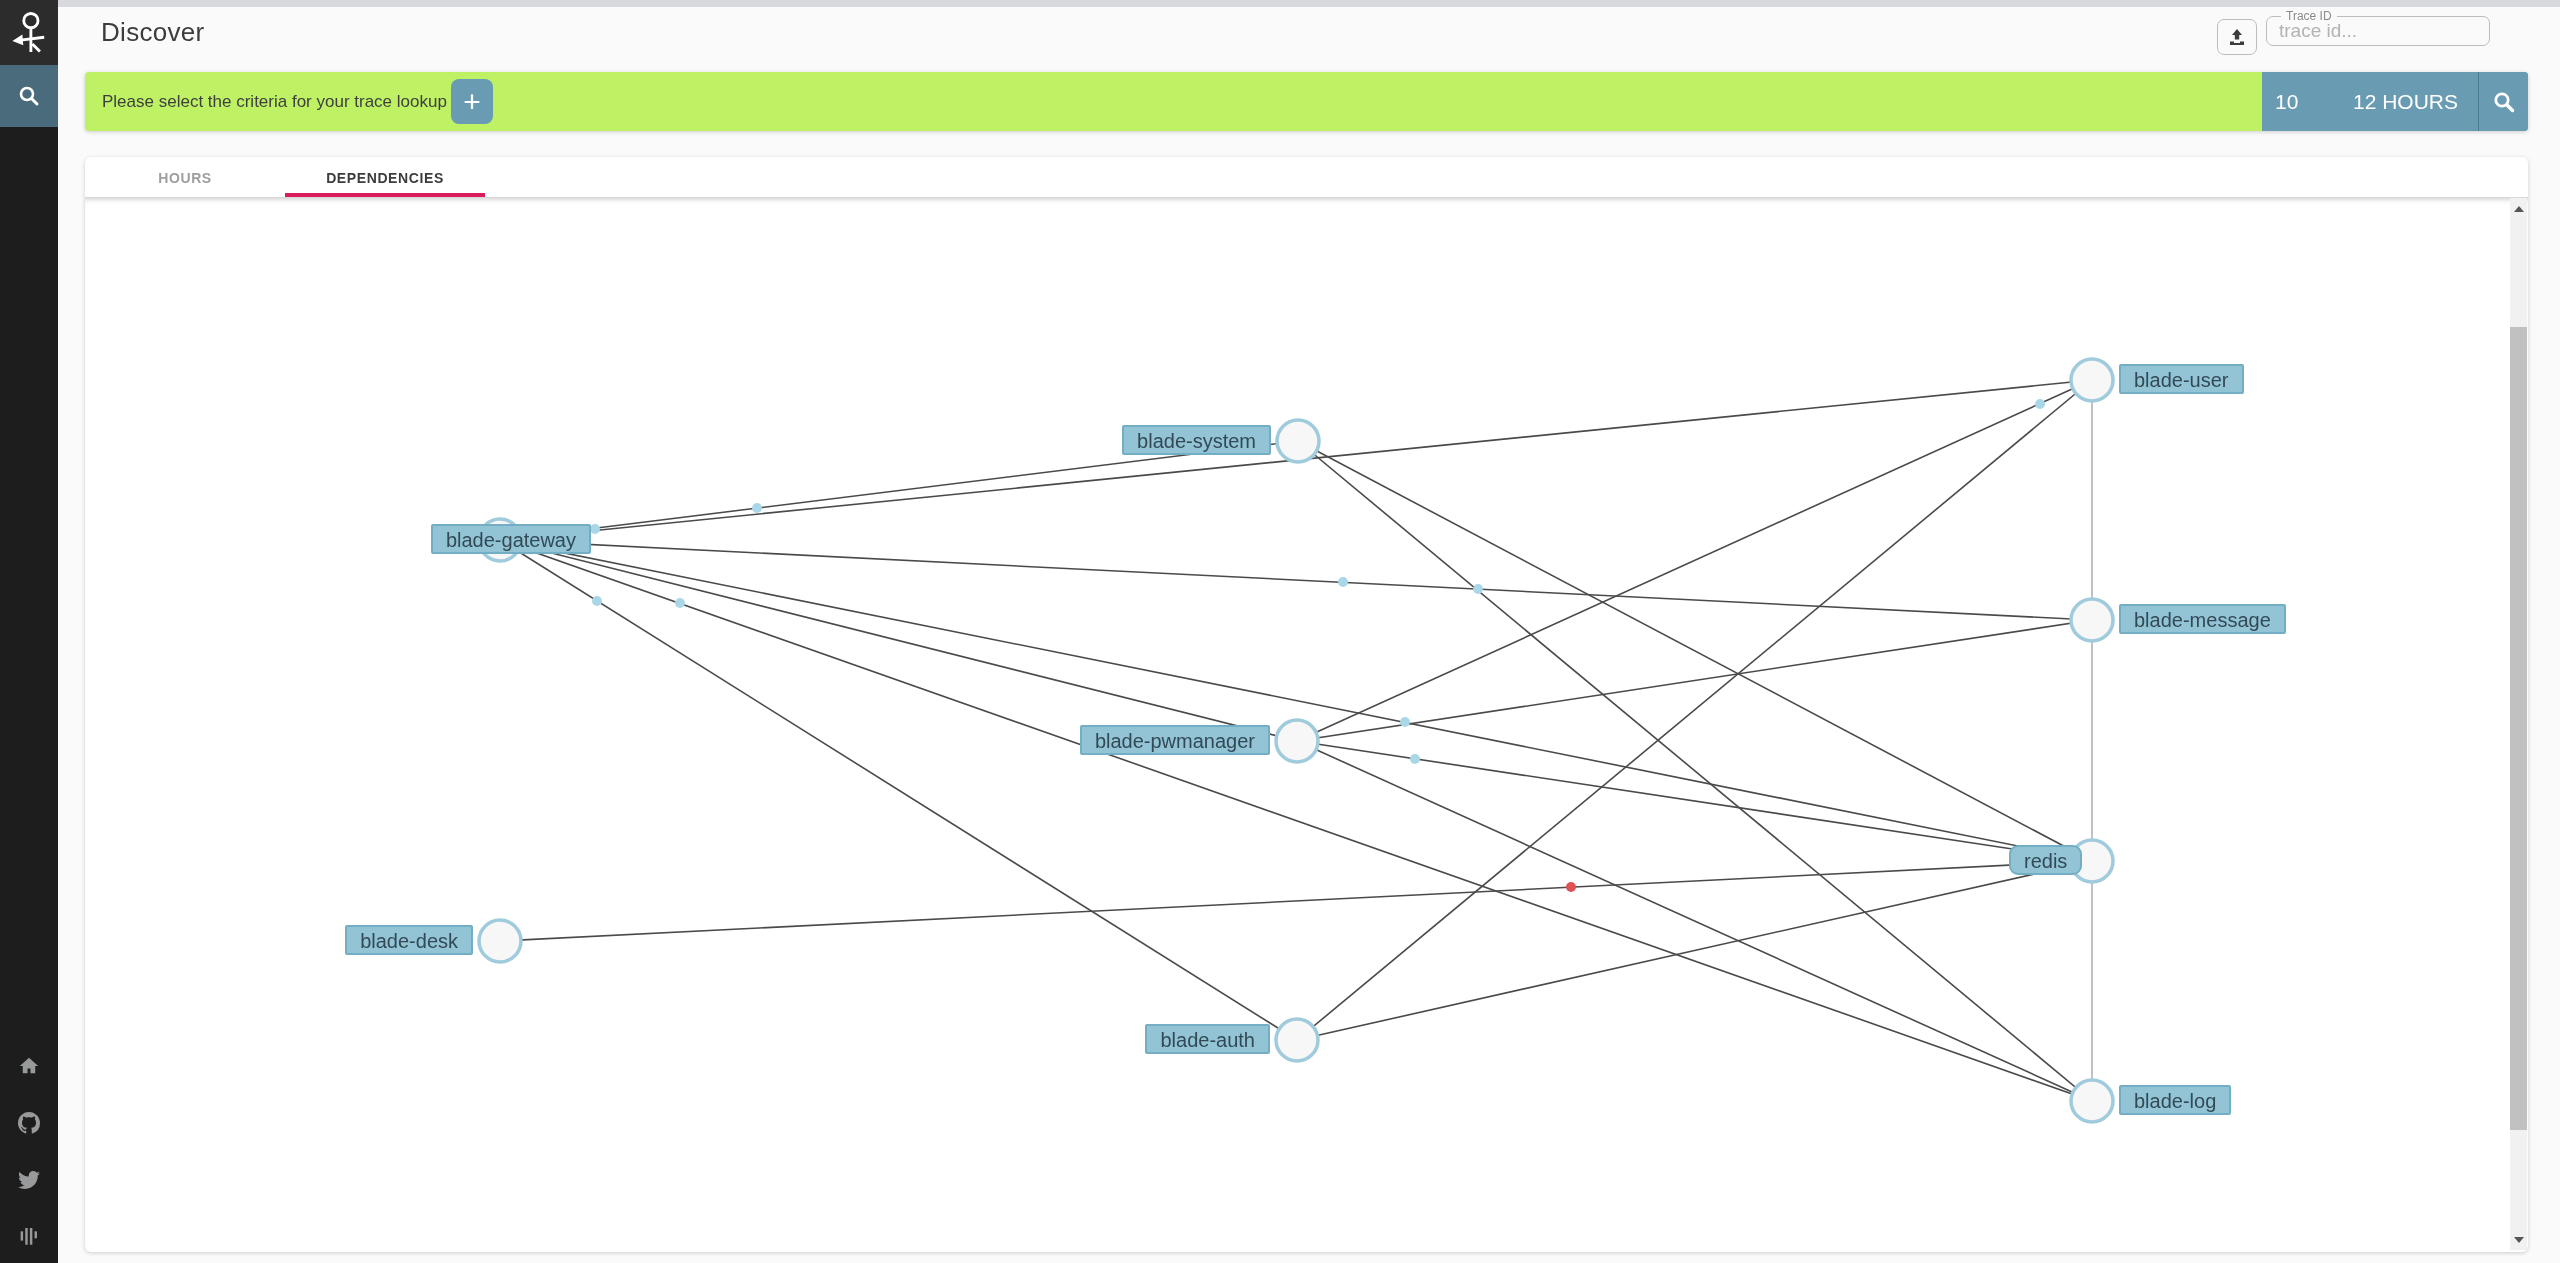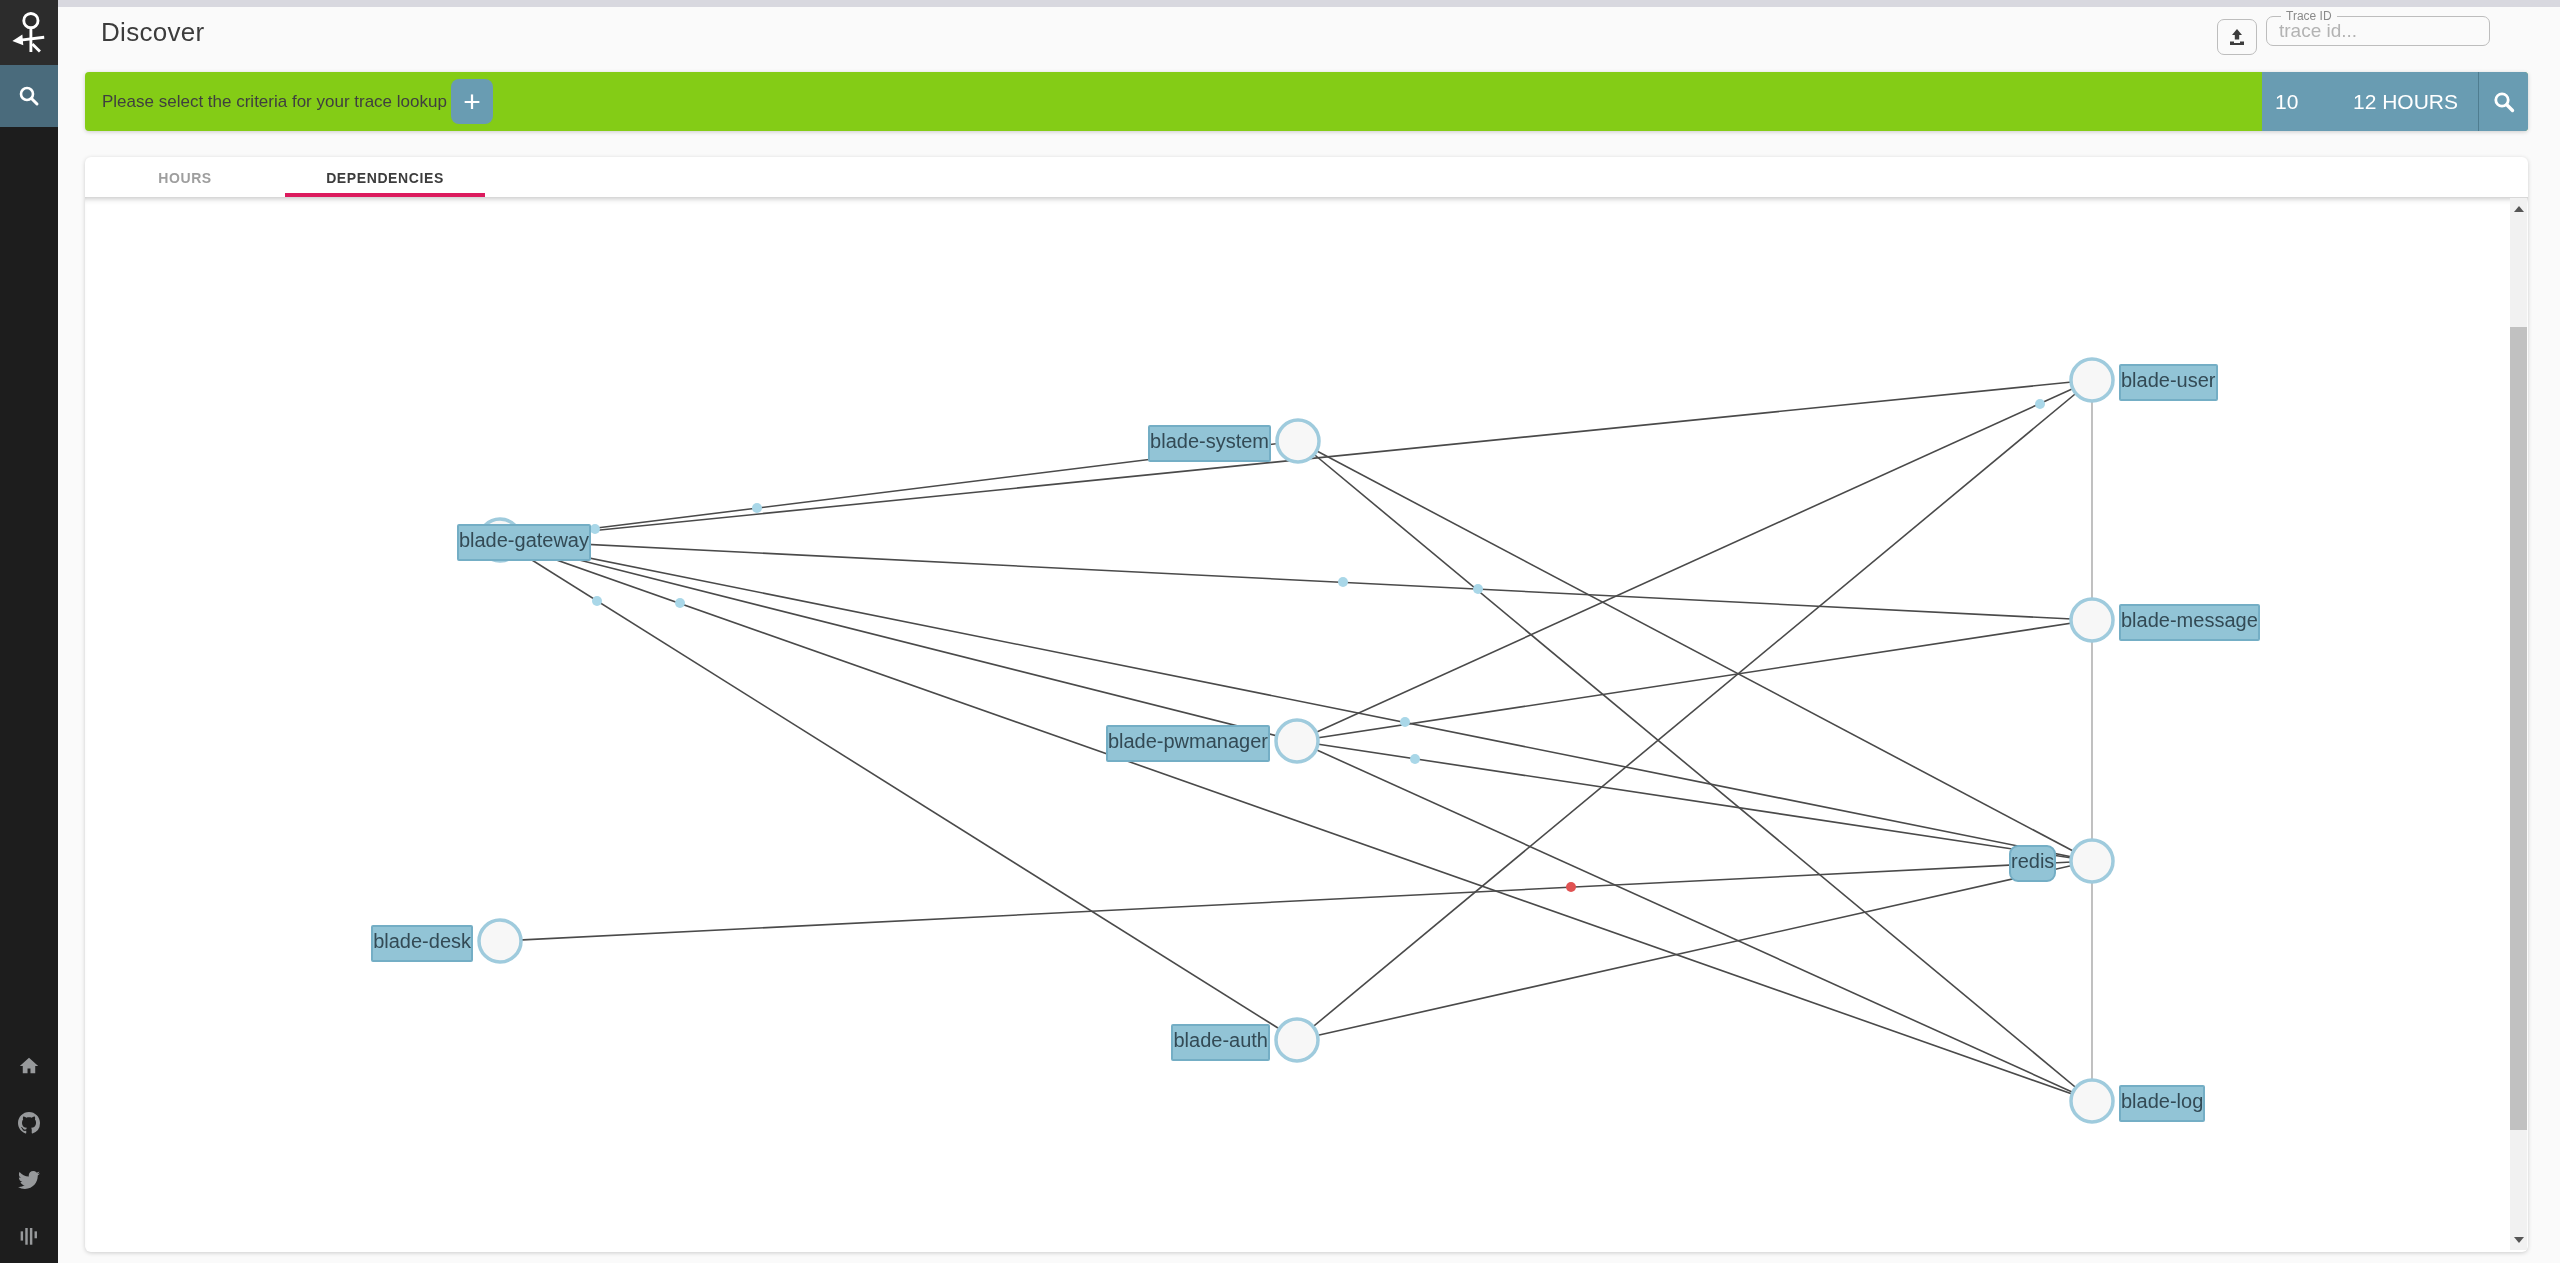--- a/index.html
+++ b/index.html
@@ -37,21 +37,21 @@
     border:1px solid #bdbdbd; border-radius:7px; background:transparent; }
   .trace-field .t-label { position:absolute; top:-8px; left:14px; font-size:12px;
     color:#8a8a8a; background:#fafafa; padding:0 5px; }
   .trace-field input { width:100%; height:100%; border:none; outline:none;
     background:transparent; padding:0 12px; font-size:19px; color:#0c4a6e;
     font-family:"Liberation Sans", sans-serif; }
   .trace-field input::placeholder { color:#b3b3b3; }
 
   
   .lookup-card { position:absolute; left:27px; top:72px; width:2443px; height:59px;
-    background:#84cc16; border-radius:4px; display:flex; overflow:hidden;
+    background:#bef264; border-radius:4px; display:flex; overflow:hidden;
     box-shadow:0 1px 4px rgba(0,0,0,.18); }
   .lookup-left { flex:1; display:flex; align-items:center; padding-left:17px; }
   .lookup-hint { font-size:17px; color:#3f3f3f; }
   .add-btn { width:42px; height:45px; margin-left:4px; background:#699cb2;
     border:none; border-radius:8px; color:#fff; font-size:30px; line-height:42px;
     cursor:pointer; font-family:"Liberation Sans", sans-serif; }
   .lookup-right { width:266px; background:#699cb2; display:flex; color:#fff; }
   .lookup-vals { flex:1; display:flex; align-items:center;
     justify-content:space-between; padding:0 20px 0 13px; font-size:21px; }
   .lookup-vals span { cursor:pointer; }
@@ -66,23 +66,23 @@
   .tabs { height:40px; display:flex; }
   .tab { width:200px; text-align:center; line-height:42px; font-size:14px;
     letter-spacing:.6px; color:#9e9e9e; cursor:pointer; position:relative;
     font-weight:bold; }
   .tab.active { color:#3c3c3c; }
   .tab.active::after { content:""; position:absolute; left:0; right:0; bottom:0;
     height:4px; background:#dc1b5e; }
   .graph-area { position:relative; width:100%; height:1055px; overflow:hidden;
     box-shadow:inset 0 6px 6px -5px rgba(0,0,0,.28); border-radius:0 0 6px 6px; }
   #graph-svg { position:absolute; left:0; top:0; }
-  .node-label { position:absolute; height:37px; line-height:28px;
+  .node-label { position:absolute; height:30px; line-height:28px;
     background:#92c4d6; border:2px solid #74aec5; border-radius:2px;
-    padding:0 0; font-size:20px; color:#334a55; white-space:nowrap;
+    padding:0 13px; font-size:20px; color:#334a55; white-space:nowrap;
     cursor:pointer; }
 
   
   .vscroll { position:absolute; top:1px; right:1px; width:17px; height:1052px;
     background:#f1f1f1; }
   .vs-btn { position:absolute; left:0; width:17px; height:17px; display:flex;
     align-items:center; justify-content:center; cursor:pointer; }
   .vs-btn.up { top:2px; } .vs-btn.down { bottom:2px; }
   .vs-arrow { width:0; height:0; border-left:5px solid transparent;
     border-right:5px solid transparent; }

